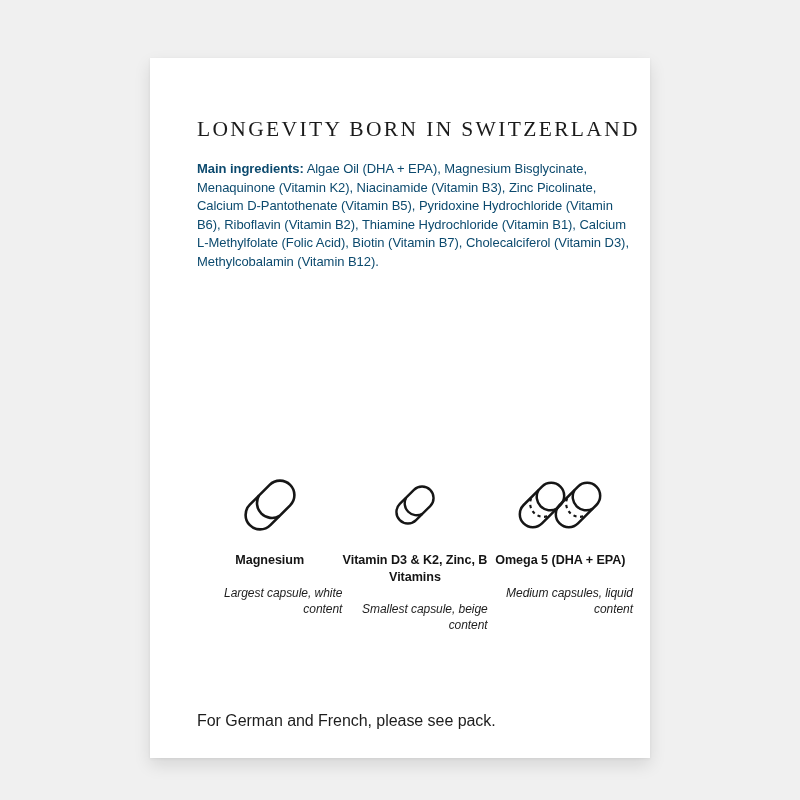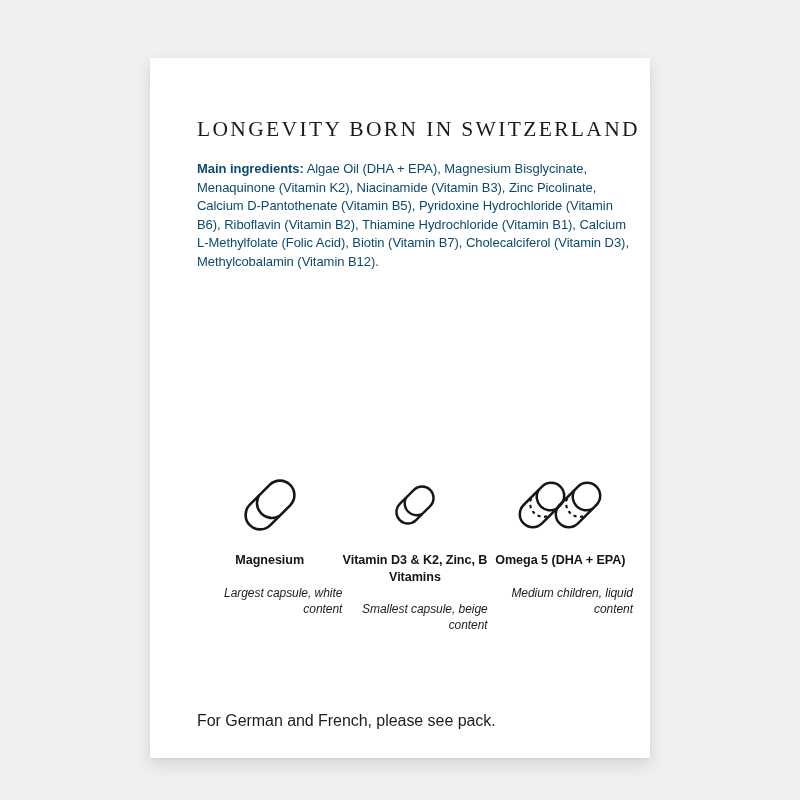--- a/index.html
+++ b/index.html
@@ -166,21 +166,21 @@
                 <path d="M 27 19.6 A 13.5 13.5 0 0 0 27 44.4" fill="none" stroke="#161616" stroke-width="2.1" stroke-dasharray="3.2 3.4"></path>
               </g>
               <g transform="rotate(-45 66 32)">
                 <rect x="40" y="19" width="52" height="26" rx="13" ry="13" fill="none" stroke="#161616" stroke-width="2.5"></rect>
                 <path d="M 74 19 A 13.5 13.5 0 0 0 74 45" fill="none" stroke="#161616" stroke-width="2.5"></path>
                 <path d="M 63 19.6 A 13.5 13.5 0 0 0 63 44.4" fill="none" stroke="#161616" stroke-width="2.1" stroke-dasharray="3.2 3.4"></path>
               </g>
             </svg>
           </div>
           <div class="capsule-caption">Omega 5 (DHA + EPA)</div>
-          <div class="capsule-desc">Medium children, liquid content</div>
+          <div class="capsule-desc">Medium capsules, liquid content</div>
         </div>
 
       </div>
 
       <div class="footnote">For German and French, please see pack.</div>
 
     </div>
   </div>
 </div>
 

